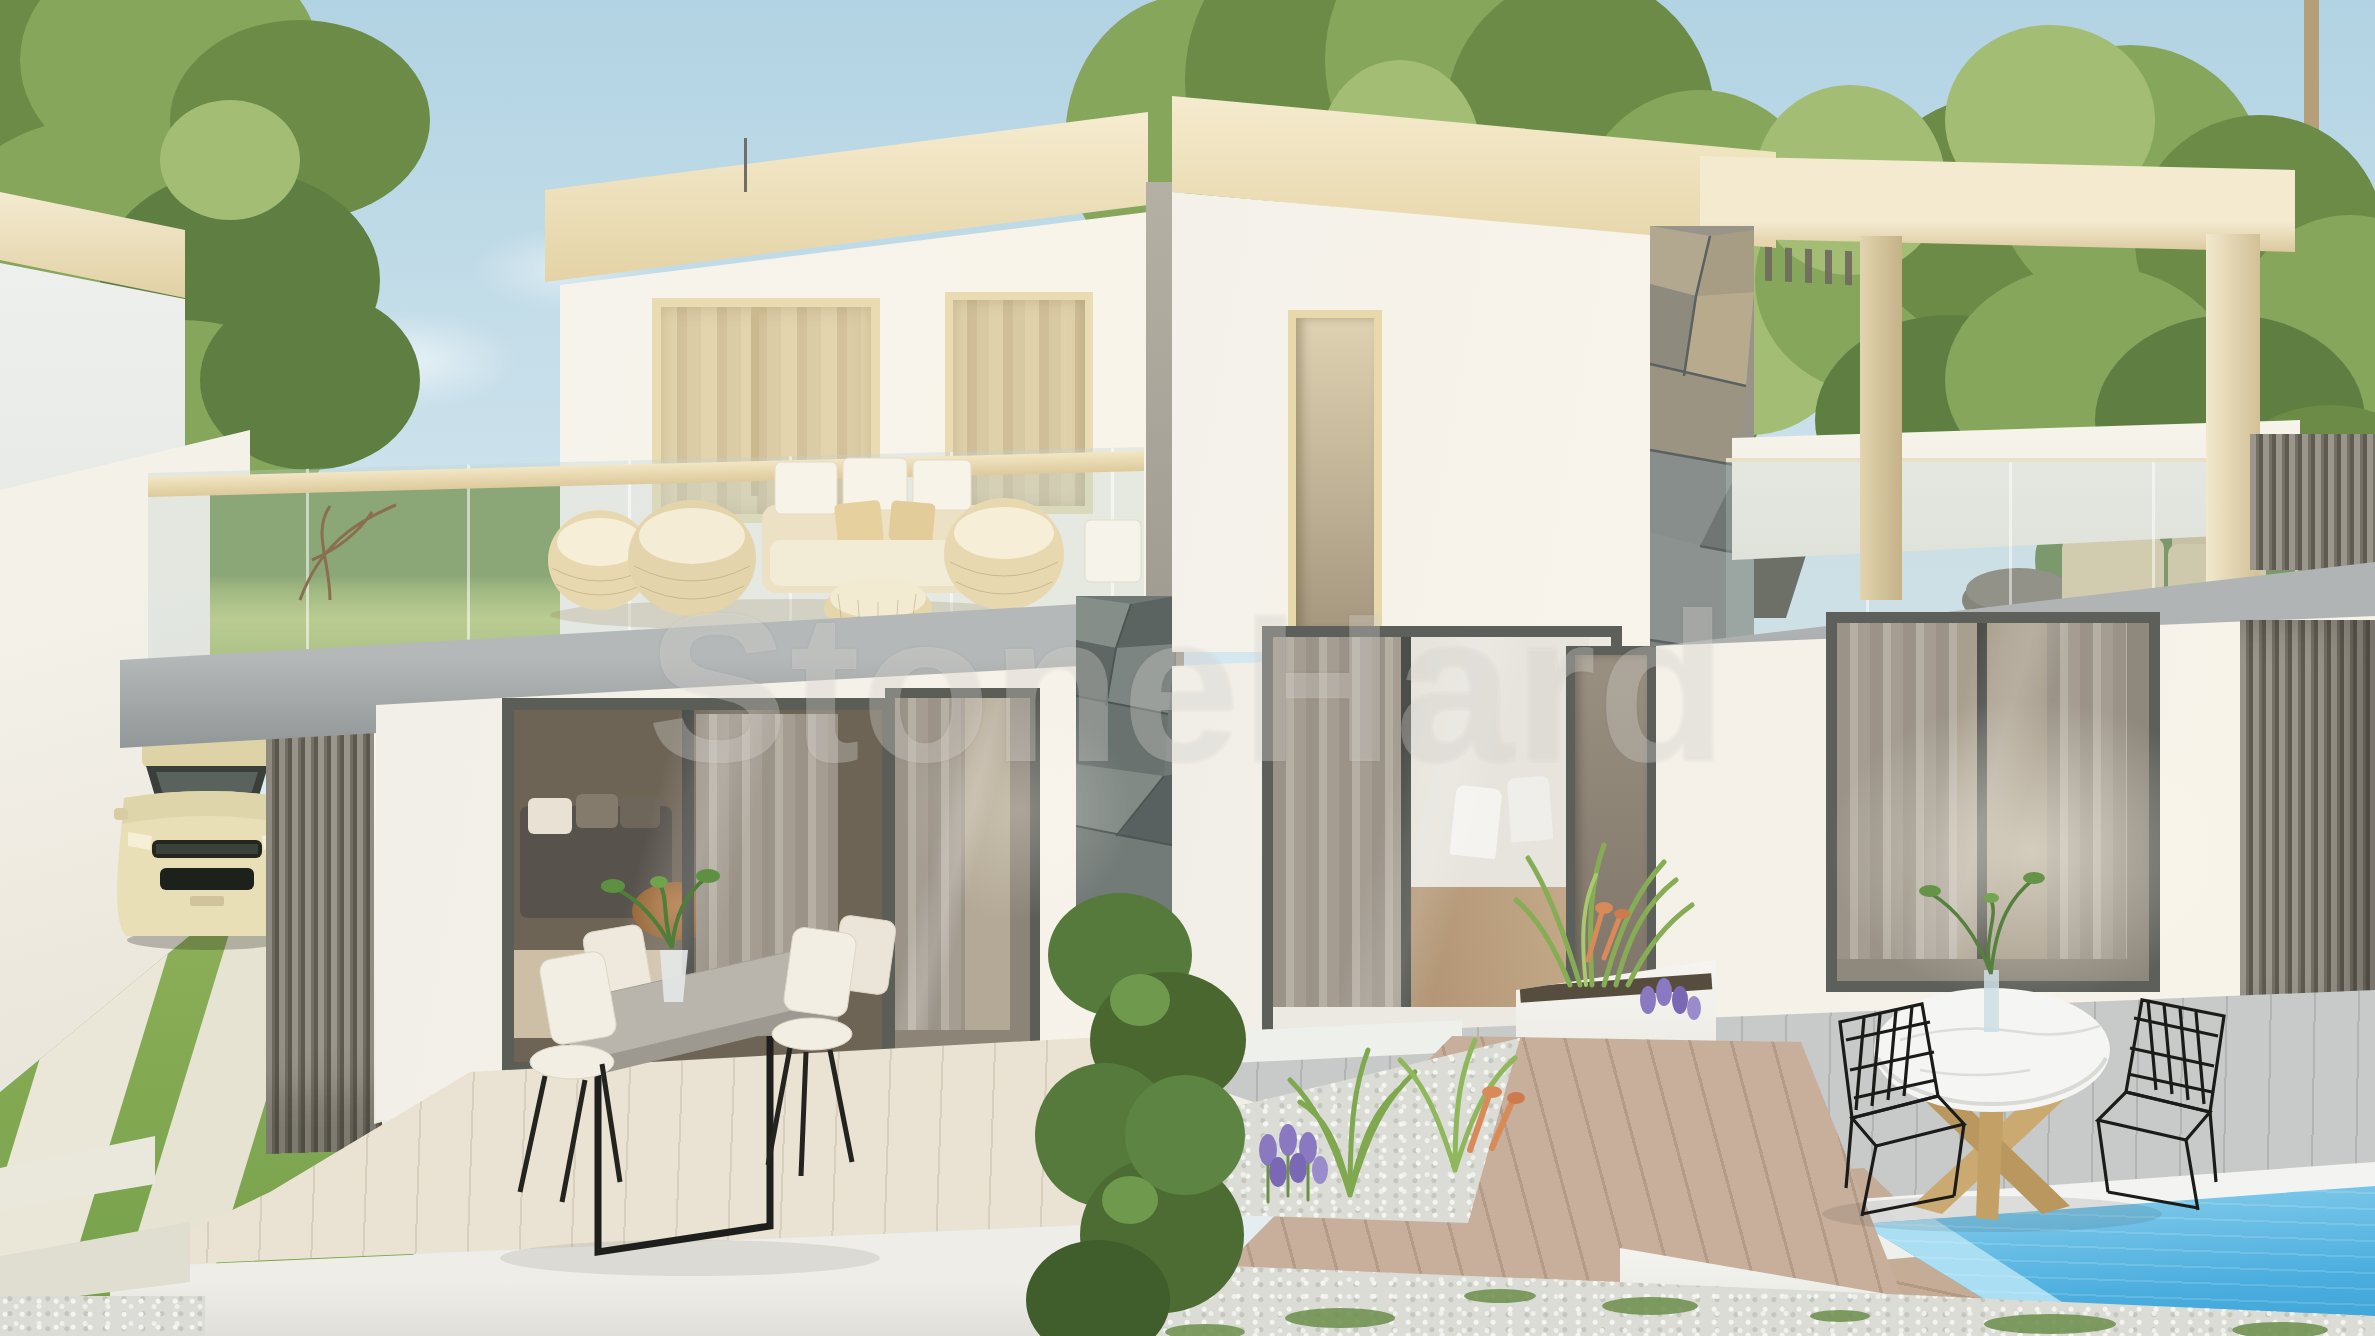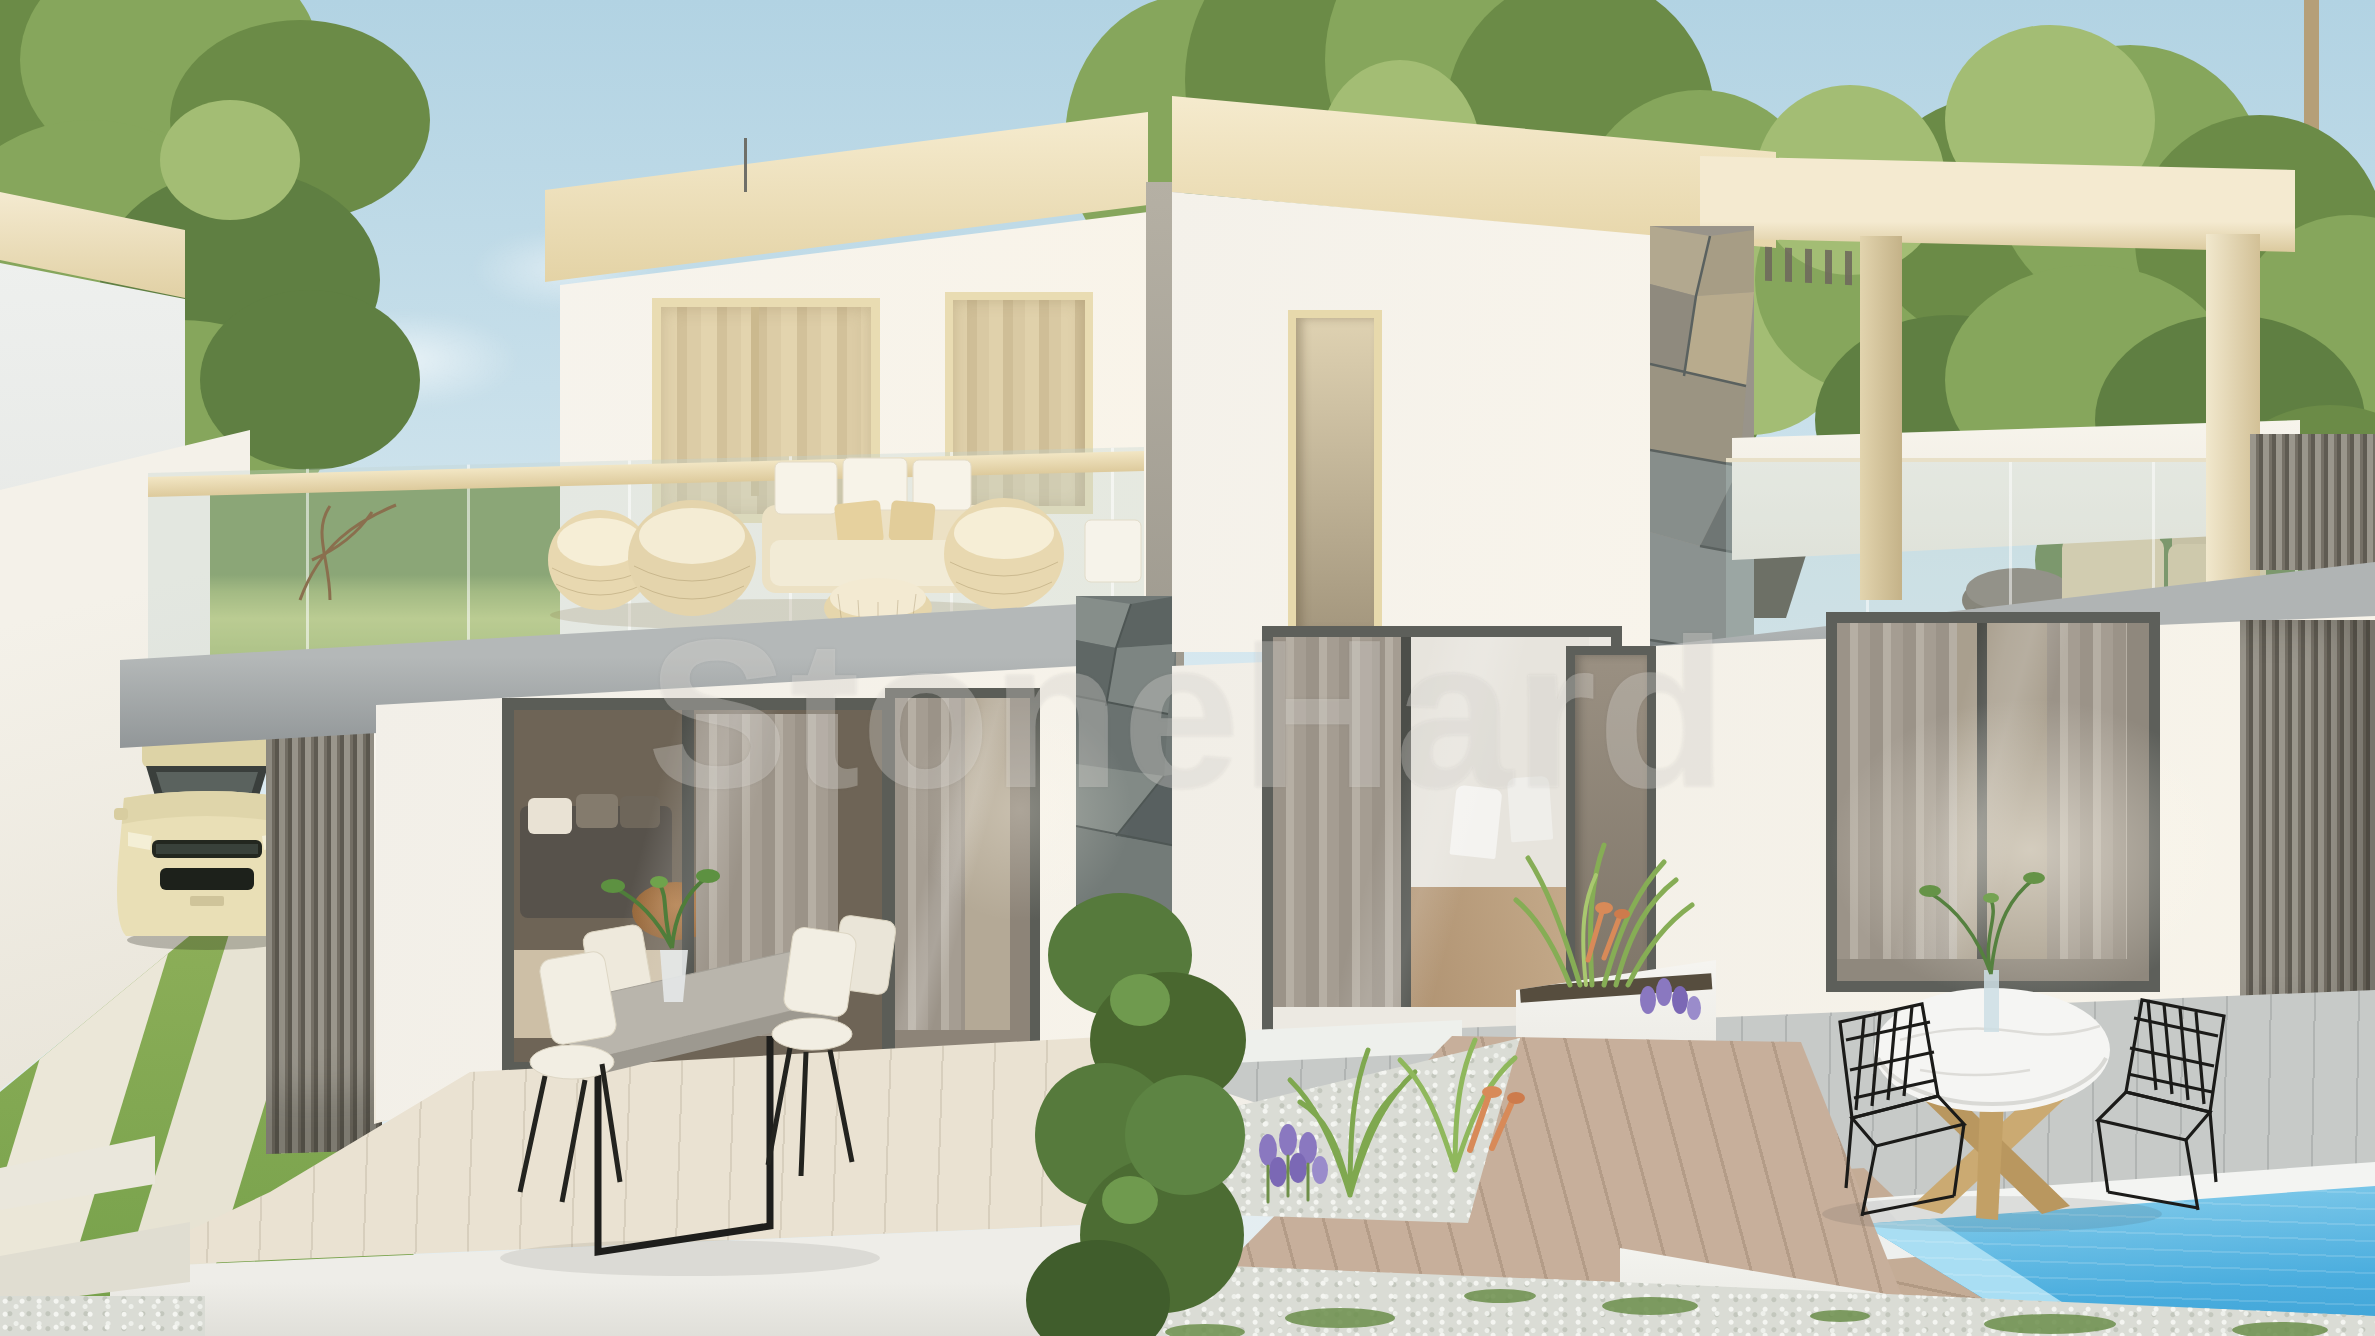--- a/index.html
+++ b/index.html
@@ -14,21 +14,21 @@
     background-size:17px 13px,23px 17px,19px 15px;}
   .slats{background:repeating-linear-gradient(90deg,#9a968c 0 6px,#757066 6px 9px,#5f5b52 9px 13px);}
   .curtain{background:repeating-linear-gradient(90deg,#9b9388 0 13px,#b6afa4 13px 21px,#a59d92 21px 33px,#8d861c00 33px 33px);}
   .glass-streak{background:linear-gradient(105deg,transparent 38%,rgba(255,255,255,.12) 46%,rgba(255,255,255,.16) 52%,transparent 62%);}
   .plank-light{background-color:var(--deck_light,#eae2d2);
     background-image:repeating-linear-gradient(92deg,rgba(150,138,115,.22) 0 2px,transparent 2px 52px);}
   .plank-gray{background-color:var(--deck_gray,#c7cac8);
     background-image:repeating-linear-gradient(91deg,rgba(110,115,115,.25) 0 2px,transparent 2px 44px);}
   .wm{position:absolute;left:50%;transform:translateX(-50%);white-space:nowrap;
       color:var(--watermark_color,rgba(244,242,236,.27));text-shadow:0 0 3px rgba(110,105,95,.12);}
-  #wm-line1{top:592px;font-size:212px;font-weight:700;letter-spacing:1px;}
+  #wm-line1{top:566px;font-size:212px;font-weight:700;letter-spacing:1px;}
   #wm-line2{top:752px;font-size:74px;font-weight:400;letter-spacing:62px;padding-left:62px;}
 </style>
 </head>
 <body>
 
 <div id="stage">
 
   <div class="a" style="left:240px;top:290px;width:330px;height:140px;background:radial-gradient(closest-side,rgba(255,255,255,.6),transparent 70%);filter:blur(6px);"></div>
   <div class="a" style="left:430px;top:210px;width:270px;height:120px;background:radial-gradient(closest-side,rgba(255,255,255,.45),transparent 70%);filter:blur(6px);"></div>
   <div class="a" style="left:1950px;top:130px;width:300px;height:120px;background:radial-gradient(closest-side,rgba(255,255,255,.35),transparent 70%);filter:blur(7px);"></div>

